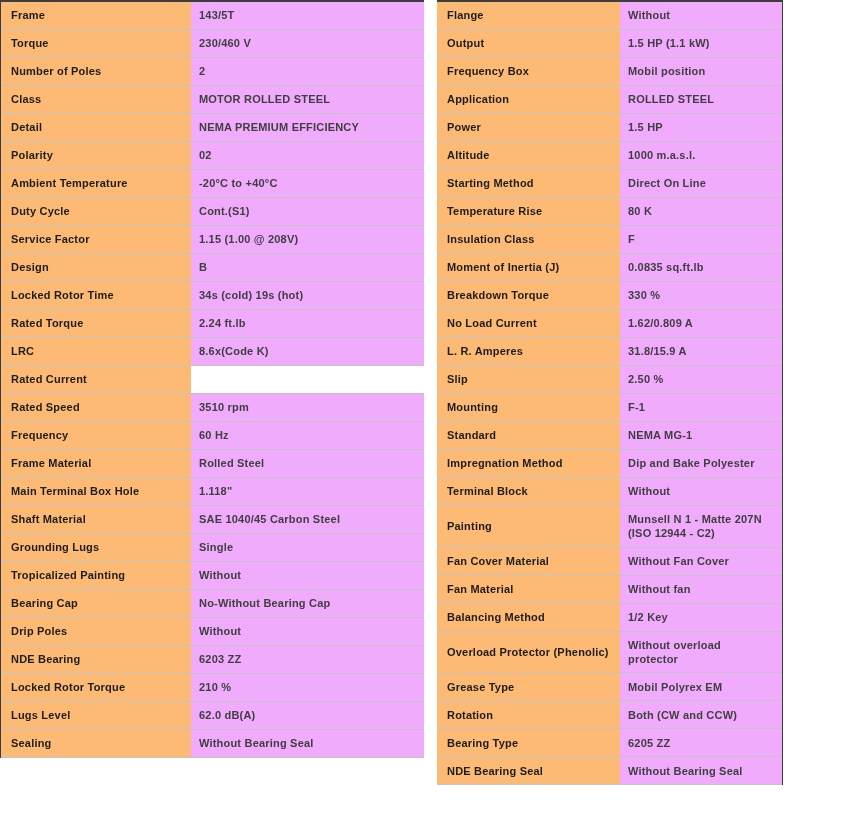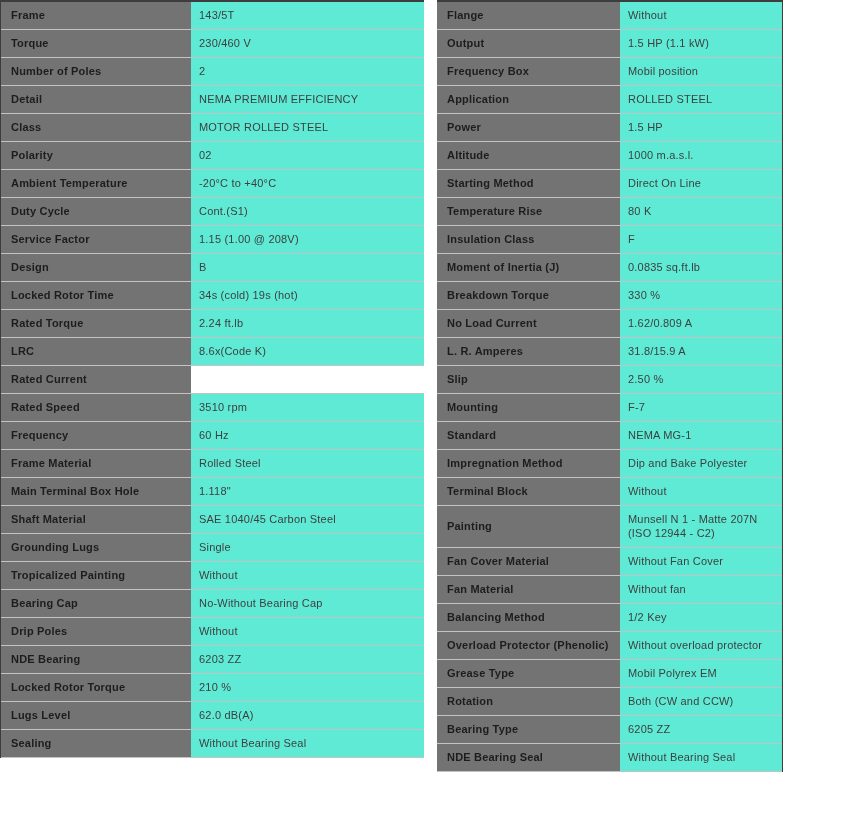--- a/index.html
+++ b/index.html
@@ -30,44 +30,45 @@
   }
   .spec-row {
     display: flex;
     align-items: stretch;
     border-bottom: 1px solid #c3c3c3;
     min-height: 28px;
   }
   .spec-label {
     width: 190px;
     flex: 0 0 190px;
-    background: #737373;
+    background: #fdba74;
     font-weight: bold;
     font-size: 11px;
     line-height: 1.3;
     color: #1d1d1d;
     padding: 6px 8px 6px 10px;
     display: flex;
     align-items: center;
     letter-spacing: 0.2px;
   }
   .spec-table.right .spec-label {
     width: 183px;
     flex: 0 0 183px;
   }
   .spec-value {
     flex: 1;
-    background: #5eead4;
+    background: #f0abfc;
     font-size: 11px;
     line-height: 1.3;
     color: #3f3f3f;
     padding: 6px 10px 6px 8px;
     display: flex;
     align-items: center;
     letter-spacing: 0.2px;
+    font-weight: bold;
   }
 </style>
 </head>
 <body>
 
 <div class="page">
   <div class="spec-table left">
   <div class="spec-row">
     <div class="spec-label">Frame</div>
     <div class="spec-value">143/5T</div>
@@ -77,30 +78,30 @@
     <div class="spec-label">Torque</div>
     <div class="spec-value">230/460 V</div>
   </div>
 
   <div class="spec-row">
     <div class="spec-label">Number of Poles</div>
     <div class="spec-value">2</div>
   </div>
 
   <div class="spec-row">
+    <div class="spec-label">Class</div>
+    <div class="spec-value">MOTOR ROLLED STEEL</div>
+  </div>
+
+  <div class="spec-row">
     <div class="spec-label">Detail</div>
     <div class="spec-value">NEMA PREMIUM EFFICIENCY</div>
   </div>
 
   <div class="spec-row">
-    <div class="spec-label">Class</div>
-    <div class="spec-value">MOTOR ROLLED STEEL</div>
-  </div>
-
-  <div class="spec-row">
     <div class="spec-label">Polarity</div>
     <div class="spec-value">02</div>
   </div>
 
   <div class="spec-row">
     <div class="spec-label">Ambient Temperature</div>
     <div class="spec-value">-20°C to +40°C</div>
   </div>
 
   <div class="spec-row">
@@ -268,21 +269,21 @@
     <div class="spec-value">31.8/15.9 A</div>
   </div>
 
   <div class="spec-row">
     <div class="spec-label">Slip</div>
     <div class="spec-value">2.50 %</div>
   </div>
 
   <div class="spec-row">
     <div class="spec-label">Mounting</div>
-    <div class="spec-value">F-7</div>
+    <div class="spec-value">F-1</div>
   </div>
 
   <div class="spec-row">
     <div class="spec-label">Standard</div>
     <div class="spec-value">NEMA MG-1</div>
   </div>
 
   <div class="spec-row">
     <div class="spec-label">Impregnation Method</div>
     <div class="spec-value">Dip and Bake Polyester</div>

